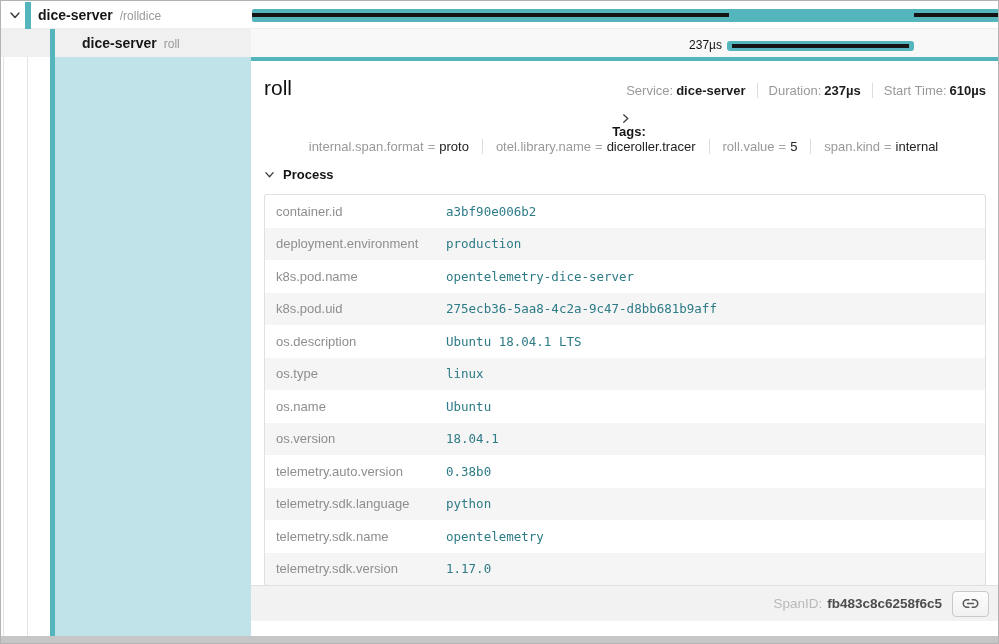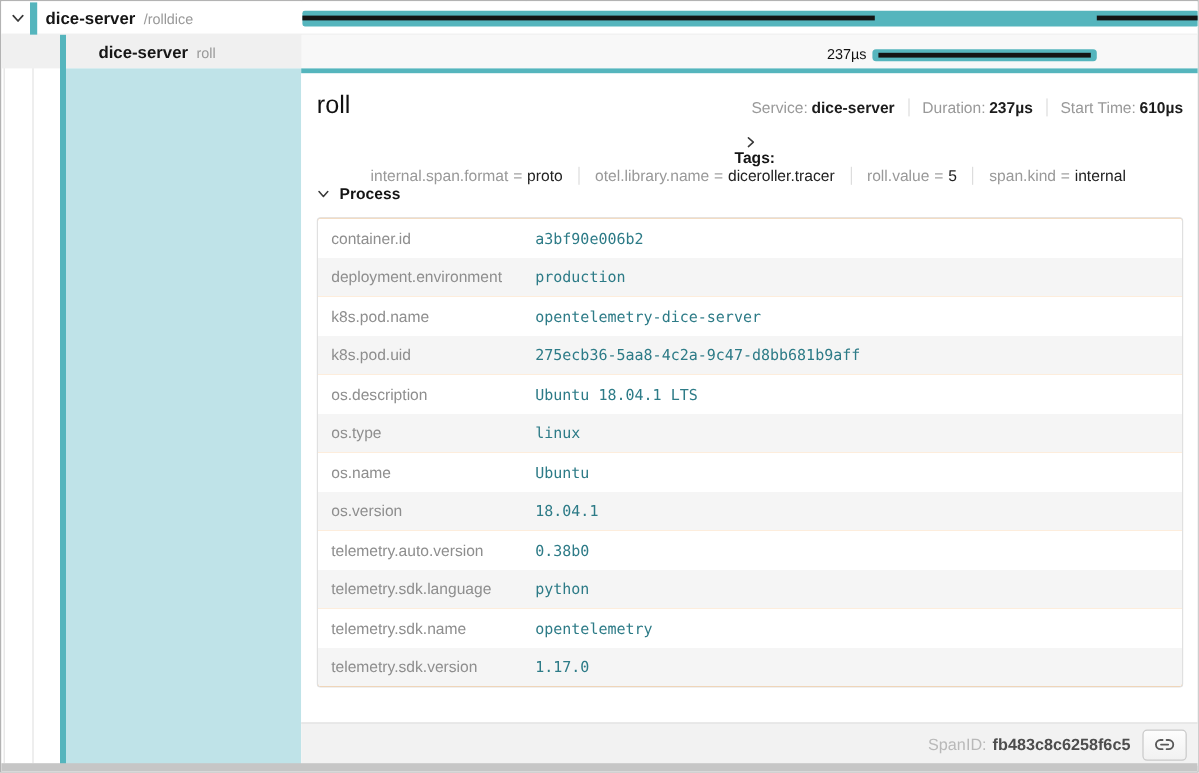--- a/index.html
+++ b/index.html
@@ -63,21 +63,21 @@
   .detail-header { display: flex; align-items: baseline; justify-content: space-between; margin-top: 15px; }
   .detail-title { font-size: 21px; font-weight: 500; color: #111; }
   .summary { display: flex; align-items: baseline; }
   .summary-field { font-size: 13px; color: #999; padding: 0 11px; border-left: 1px solid #ddd; white-space: nowrap; }
   .summary-field:first-child { border-left: none; }
   .summary-field:last-child { padding-right: 0; }
   .summary-field b { color: #1c1c1c; font-weight: 700; margin-left: 3px; }
 
   .section-row { display: flex; align-items: center; cursor: pointer; }
   .tags-row { margin-top: 13px; flex-direction: column; }
-  .process-row { }
+  .process-row { margin-top: 13px; }
   .section-label { font-size: 13px; font-weight: 700; color: #151515; margin-left: 8px; }
   .tag-items { display: flex; align-items: center; margin-left: 10px; }
   .tag-item { font-size: 13px; color: #999; padding: 0 13px; border-left: 1px solid #ddd; white-space: nowrap; }
   .tag-item:first-child { border-left: none; padding-left: 0; }
   .tag-eq { color: #a5a5a5; margin: 0 4px; }
   .tag-val { color: #222; }
 
   .kv-table {
     margin-top: 12px; border: 1px solid #e0e0e0; border-radius: 3px;
     overflow: hidden; background: #fdba74;
@@ -87,21 +87,21 @@
   .kv-key {
     width: 181px; flex: none; padding-left: 11px;
     font-size: 13px; color: #8e8e8e; white-space: nowrap;
   }
   .kv-val {
     font-family: "DejaVu Sans Mono", monospace; font-size: 12.5px;
     color: #2d7b87; white-space: nowrap;
   }
 
   .detail-footer {
-    position: absolute; left: 0; right: 0; bottom: 0; height: 36px;
+    position: absolute; left: 0; right: 0; bottom: 17px; height: 36px;
     background: #f2f2f2; border-top: 1px solid #e0e0e0;
     display: flex; align-items: center; justify-content: flex-end; padding-right: 11px;
   }
   .spanid-label { font-size: 13.5px; color: #b9b9b9; }
   .spanid-value { font-size: 13.5px; color: #4d4d4d; margin-left: 5px; font-weight: bold; }
   .link-btn {
     margin-left: 10px; width: 37px; height: 26px; border: 1px solid #c9c9c9; border-radius: 4px;
     background: linear-gradient(#fdfdfd, #f1f1f1);
     display: flex; align-items: center; justify-content: center; cursor: pointer;
   }

